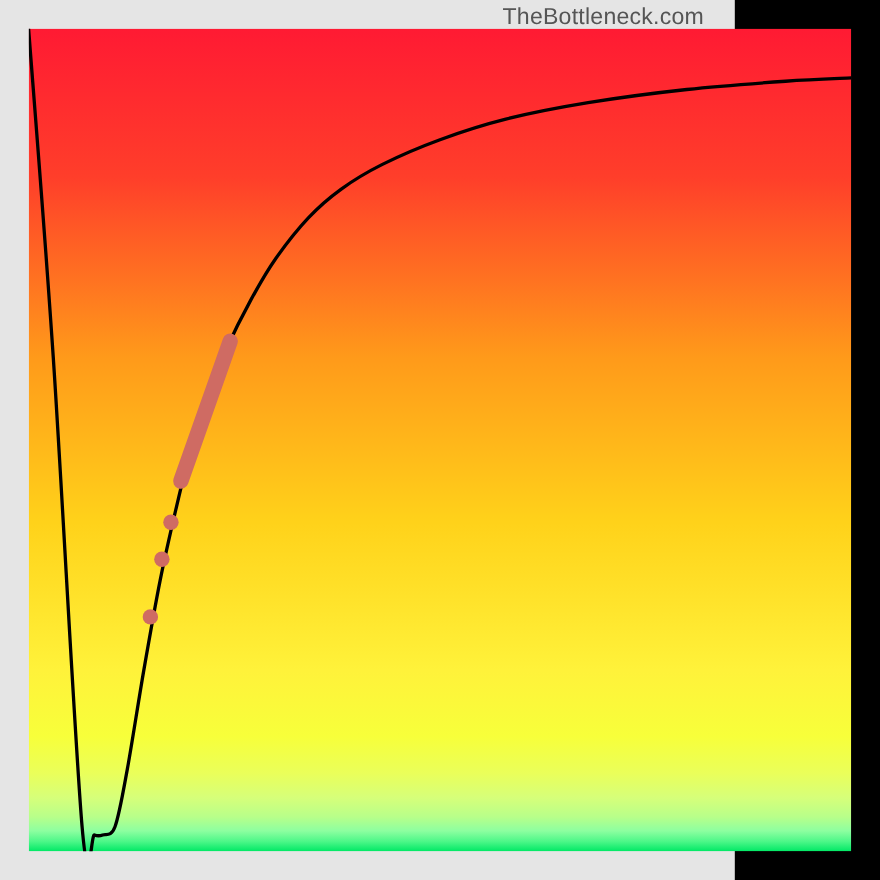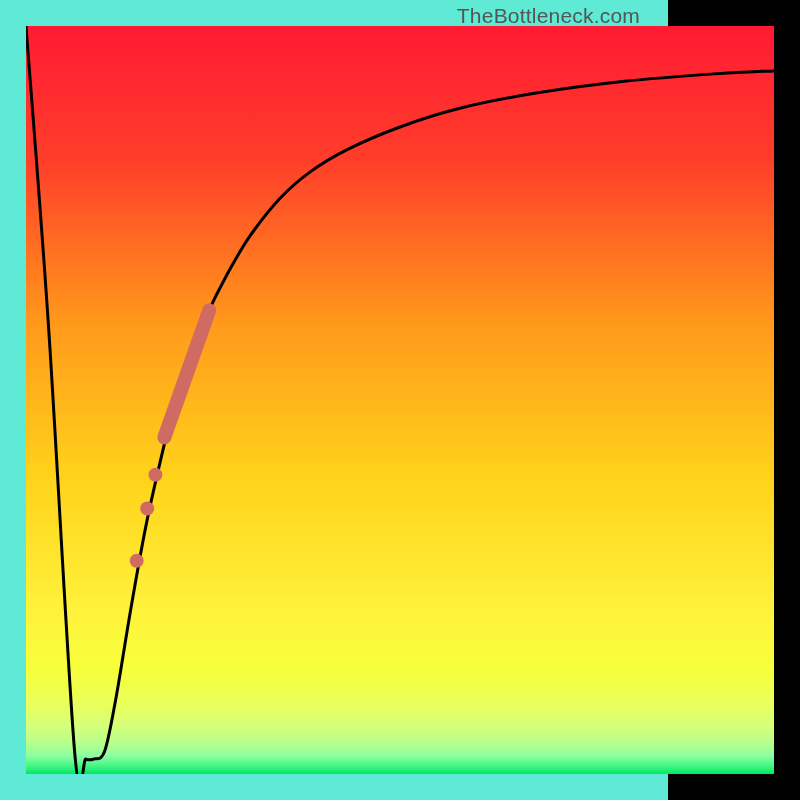--- a/index.html
+++ b/index.html
@@ -8,21 +8,21 @@
     width: 800px;
     height: 800px;
     overflow: hidden;
     background: #000;
     font-family: Arial, Helvetica, sans-serif;
   }
   .frame {
     position: relative;
     width: 668px;
     height: 800px;
-    background: #5eead4;
+    background: #e5e5e5;
   }
   .plot-area {
     position: absolute;
     left: 26px;
     top: 26px;
     width: 748px;
     height: 748px;
     overflow: hidden;
   }
   .gradient-bg {

